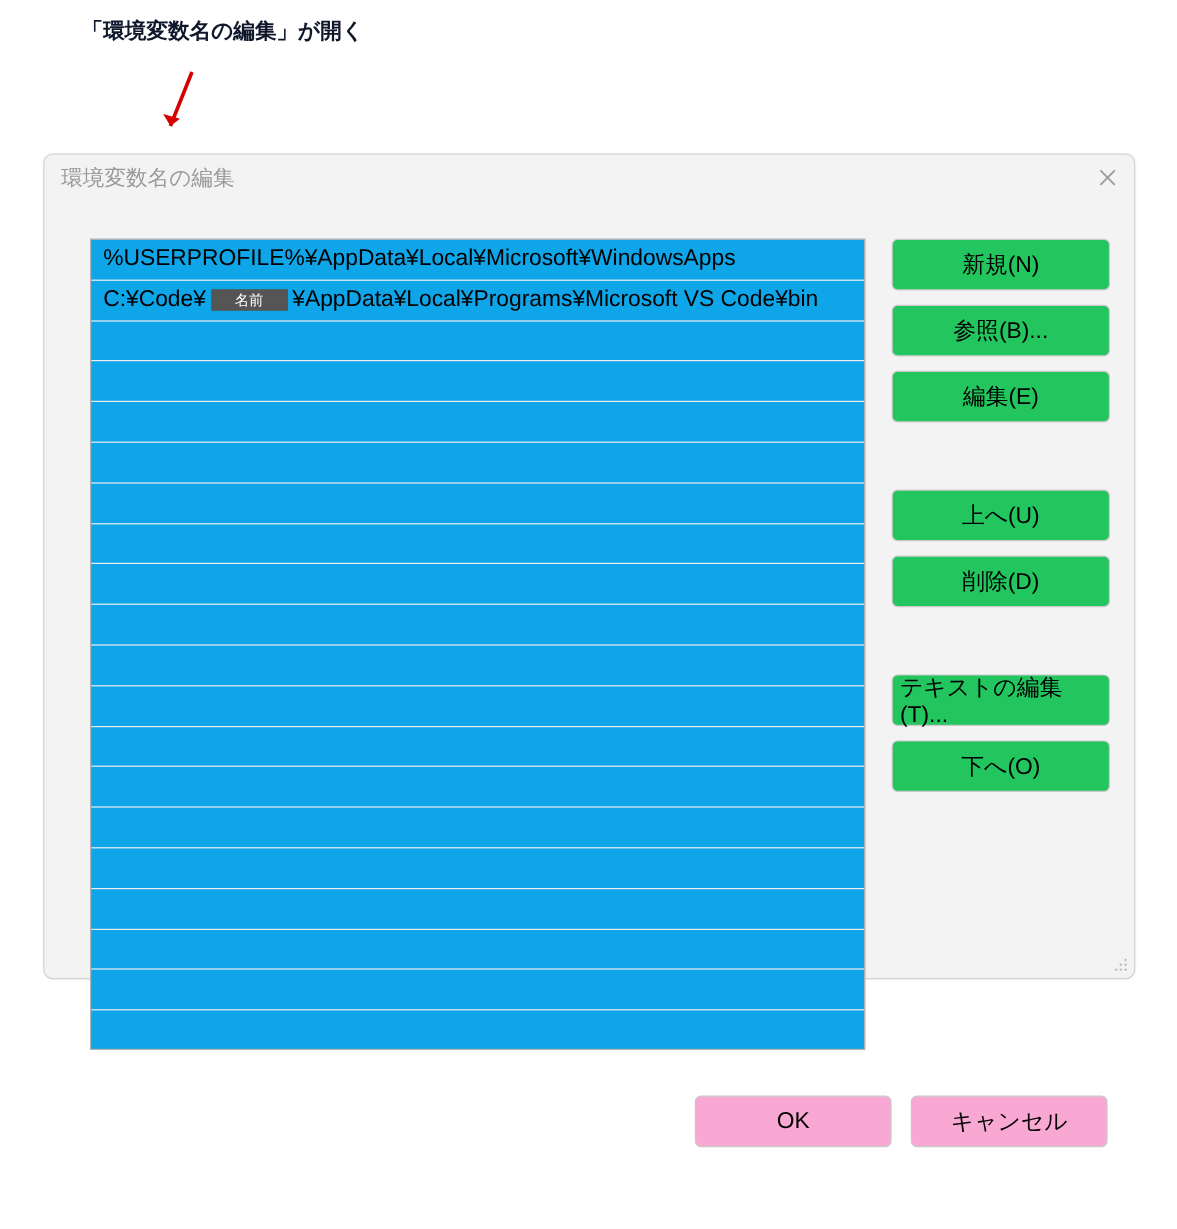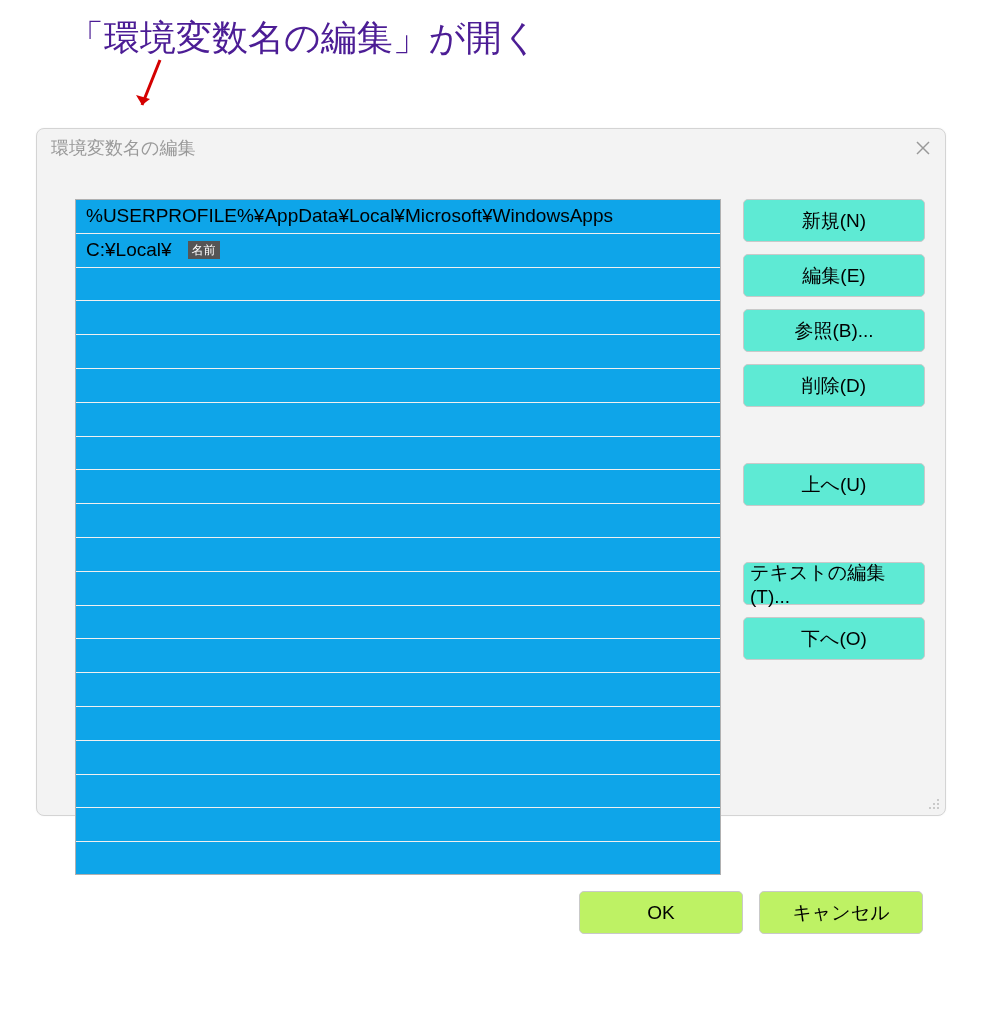--- a/index.html
+++ b/index.html
@@ -9,23 +9,23 @@
     font-family: "Yu Gothic", "Meiryo", "Segoe UI", sans-serif;
     background: #ffffff;
     width: 981px;
     height: 1024px;
     position: relative;
   }
   .annotation-text {
     position: absolute;
     top: 14px;
     left: 68px;
-    font-size: 36px;
-    font-weight: normal;
-    color: #4c1d95;
+    font-size: 18px;
+    font-weight: bold;
+    color: #0f172a;
   }
   .annotation-arrow {
     position: absolute;
     top: 55px;
     left: 130px;
     width: 40px;
     height: 60px;
     pointer-events: none;
   }
   .dialog {
@@ -85,32 +85,32 @@
     padding: 0 10px;
     font-size: 19px;
     color: #000;
     white-space: nowrap;
   }
   .redact {
     display: inline-block;
     background: #555;
     color: #fff;
     font-size: 12px;
-    padding: 2px 4px;
-    margin: 0 16px;
+    padding: 2px 20px;
+    margin: 0 4px;
     line-height: 14px;
   }
   .side-buttons {
     width: 182px;
     display: flex;
     flex-direction: column;
     gap: 12px;
   }
   .btn {
-    background: #5eead4;
+    background: #22c55e;
     border: 1px solid #c9c9c9;
     border-radius: 5px;
     height: 43px;
     font-size: 19px;
     color: #000;
     display: flex;
     align-items: center;
     justify-content: center;
     cursor: pointer;
     padding: 0 6px;
@@ -118,29 +118,30 @@
   .gap-large { margin-top: 44px; }
   .dialog-footer {
     display: flex;
     justify-content: flex-end;
     gap: 16px;
     padding: 6px 22px 24px 22px;
   }
   .footer-btn {
     min-width: 164px;
     height: 43px;
-    background: #bef264;
+    background: #f9a8d4;
     border: 1px solid #c9c9c9;
     border-radius: 5px;
     font-size: 19px;
     color: #000;
     display: flex;
     align-items: center;
     justify-content: center;
     cursor: pointer;
+    margin-top: 22px;
   }
   .resize-grip {
     position: absolute;
     right: 4px;
     bottom: 4px;
     width: 16px;
     height: 16px;
   }
 </style>
 </head>
@@ -165,22 +166,23 @@
     </div>
   </div>
 
   <div class="dialog-body">
 
     <div class="listbox">
       <div class="list-row">
         <span>%USERPROFILE%¥AppData¥Local¥Microsoft¥WindowsApps</span>
       </div>
       <div class="list-row">
-        <span>C:¥Local¥</span>
+        <span>C:¥Code¥</span>
           <span class="redact">名前</span>
+          <span>¥AppData¥Local¥Programs¥Microsoft VS Code¥bin</span>
       </div>
       <div class="list-row"></div>
       <div class="list-row"></div>
       <div class="list-row"></div>
       <div class="list-row"></div>
       <div class="list-row"></div>
       <div class="list-row"></div>
       <div class="list-row"></div>
       <div class="list-row"></div>
       <div class="list-row"></div>
@@ -190,24 +192,24 @@
       <div class="list-row"></div>
       <div class="list-row"></div>
       <div class="list-row"></div>
       <div class="list-row"></div>
       <div class="list-row"></div>
       <div class="list-row"></div>
     </div>
 
     <div class="side-buttons">
       <div class="btn">新規(N)</div>
+      <div class="btn">参照(B)...</div>
       <div class="btn">編集(E)</div>
-      <div class="btn">参照(B)...</div>
+      <div class="btn gap-large">上へ(U)</div>
       <div class="btn">削除(D)</div>
-      <div class="btn gap-large">上へ(U)</div>
       <div class="btn gap-large">テキストの編集(T)...</div>
       <div class="btn">下へ(O)</div>
     </div>
 
   </div>
 
   <div class="dialog-footer">
     <div class="footer-btn">OK</div>
     <div class="footer-btn">キャンセル</div>
   </div>

